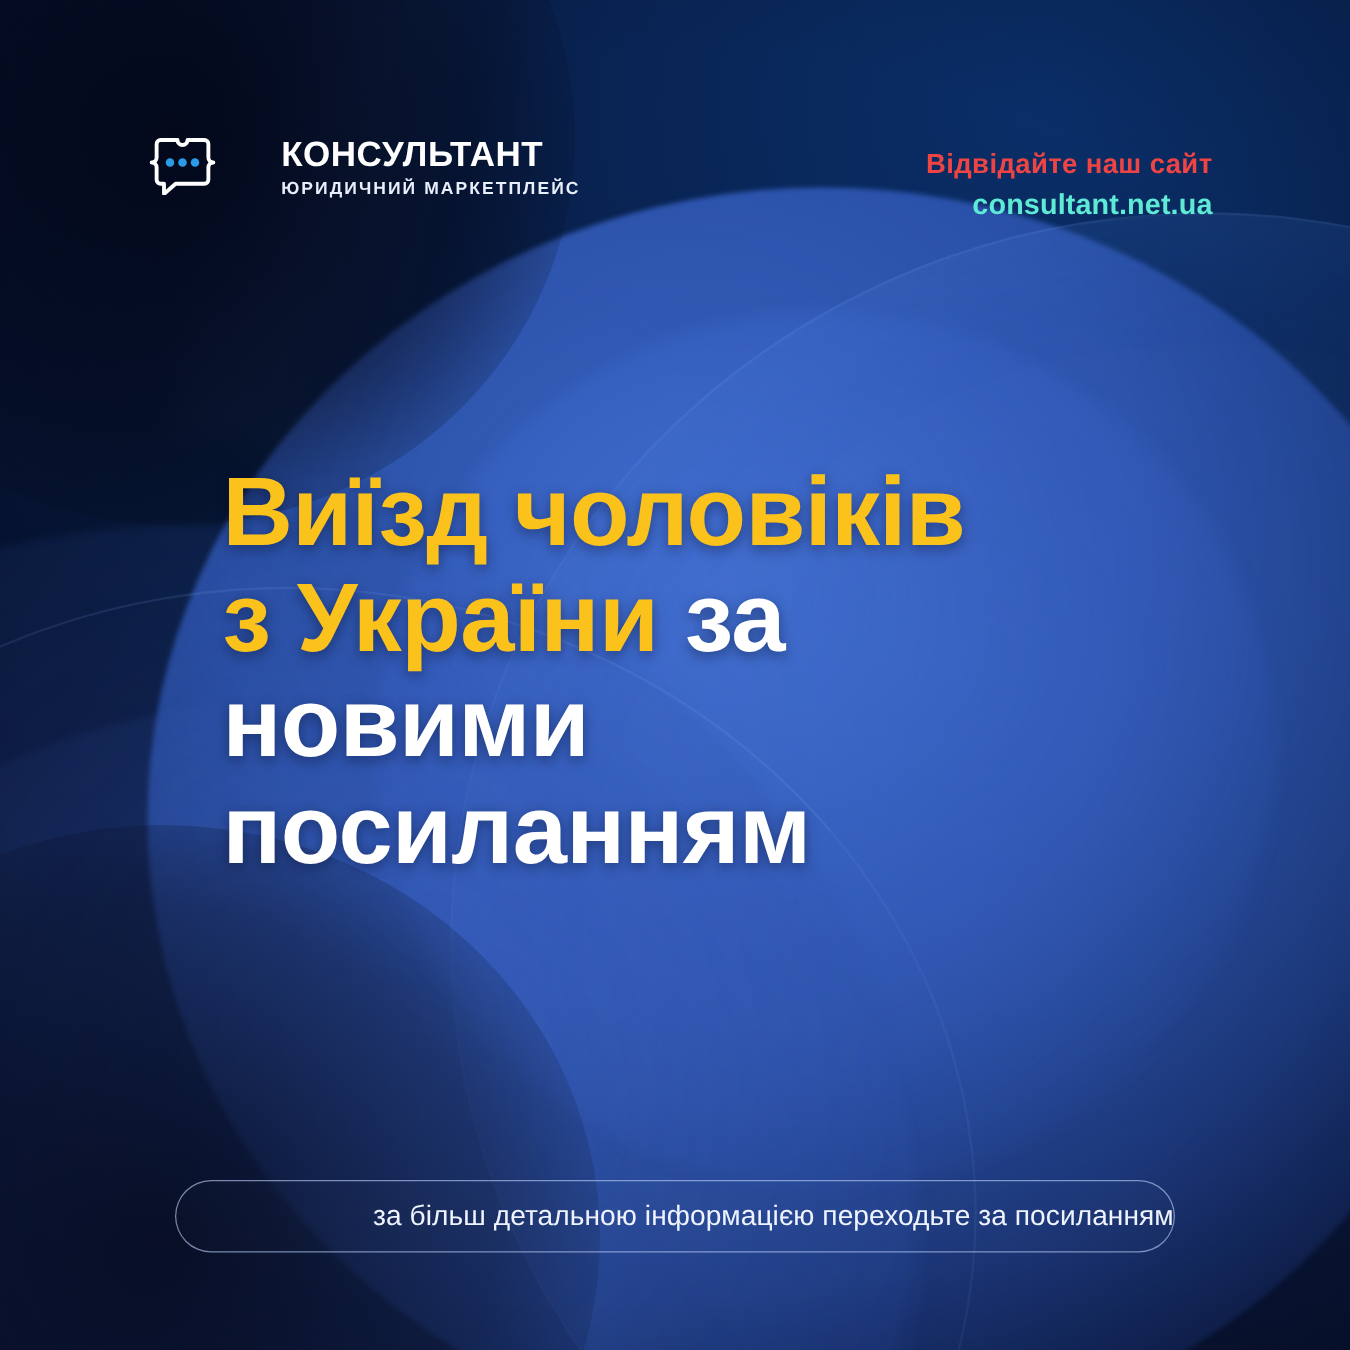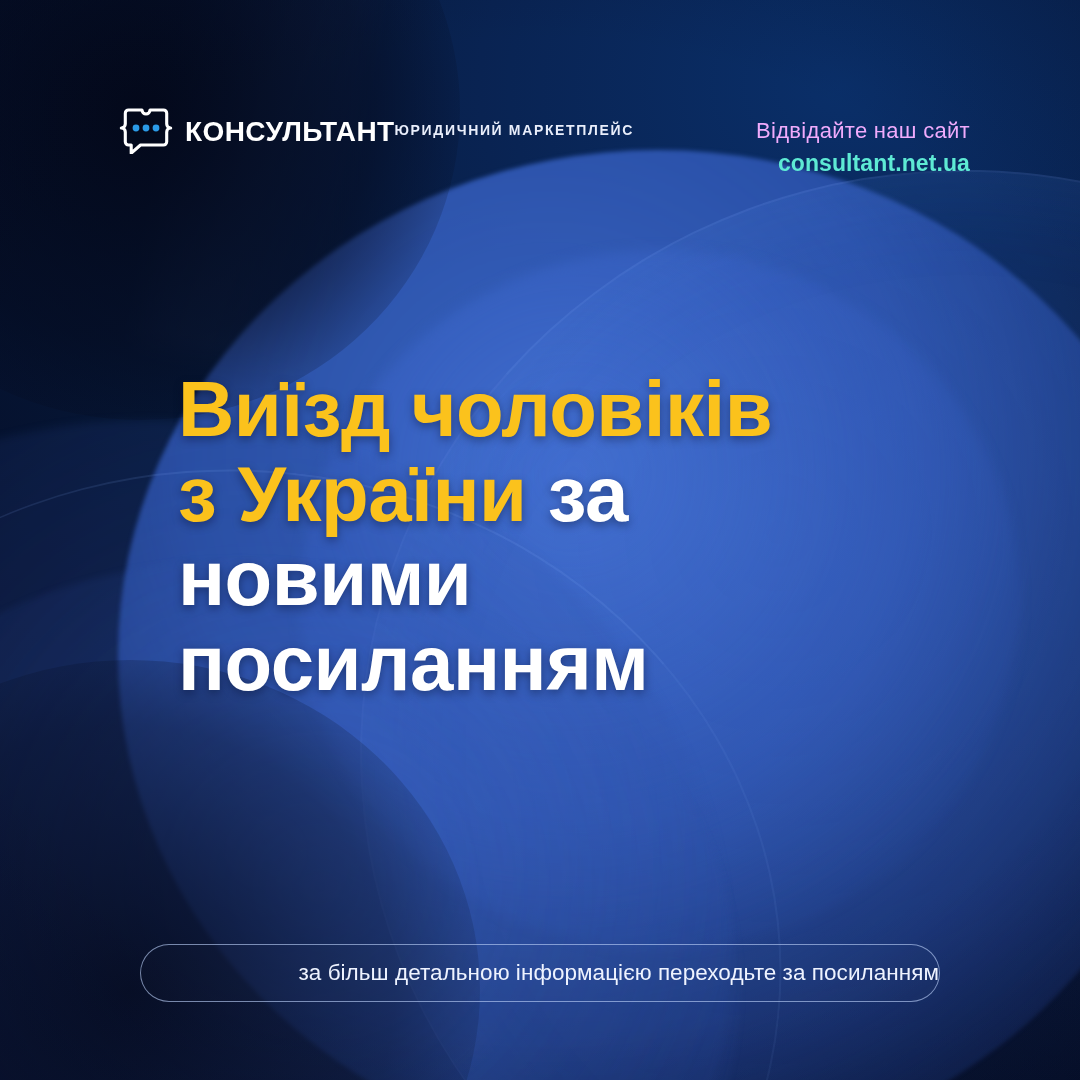--- a/index.html
+++ b/index.html
@@ -131,22 +131,23 @@
     gap: 11px;
   }
   .logo-mark {
     width: 56px;
     height: 46px;
     flex: none;
     display: block;
   }
   .logo-words {
     display: flex;
-    flex-direction: row;
+    flex-direction: column;
     padding-top: 2px;
+    margin-left: 40px;
   }
   .logo-title {
     color: #ffffff;
     font-size: 28px;
     font-weight: bold;
     letter-spacing: 0.4px;
     line-height: 1;
     white-space: nowrap;
   }
   .logo-sub {
@@ -159,23 +160,23 @@
     white-space: nowrap;
   }
 
   .site-block {
     position: absolute;
     right: 110px;
     top: 10px;
     text-align: right;
   }
   .site-lead {
-    color: #f0abfc;
+    color: #ef4444;
     font-size: 22px;
-    font-weight: normal;
+    font-weight: bold;
     letter-spacing: 0.3px;
     line-height: 1.2;
     white-space: nowrap;
   }
   .site-url {
     color: #5eead4;
     font-size: 23px;
     font-weight: bold;
     letter-spacing: 0.1px;
     line-height: 1.25;

